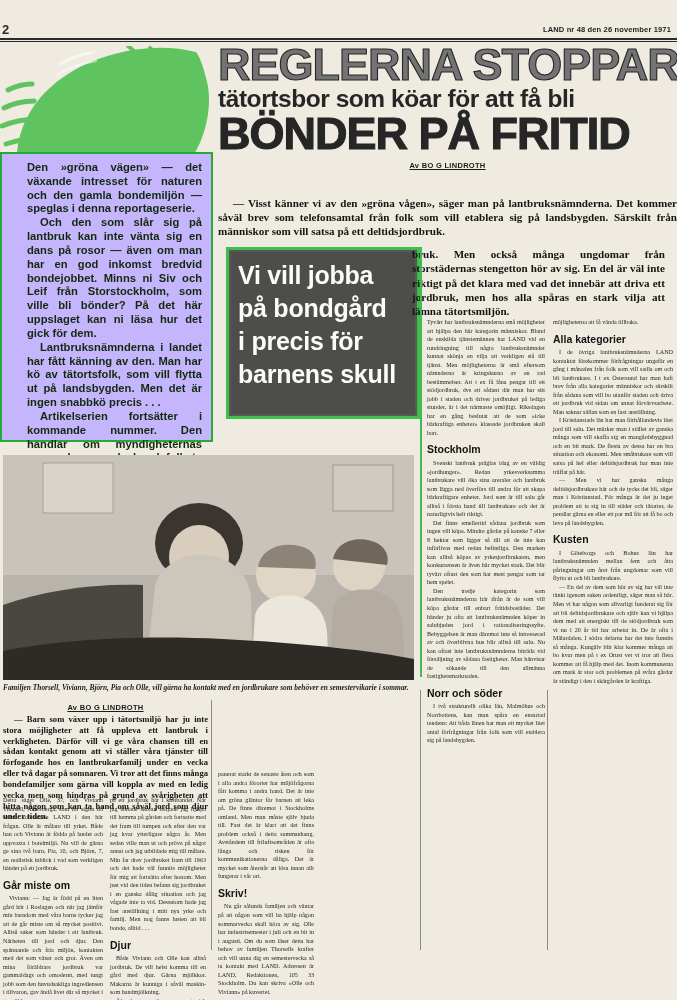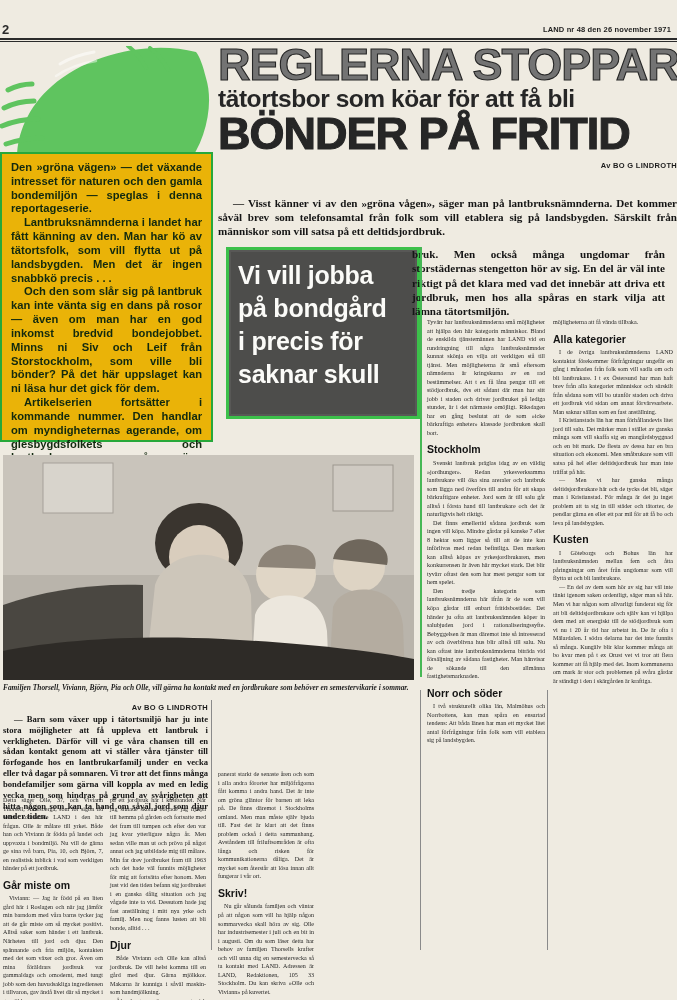--- a/index.html
+++ b/index.html
@@ -26,26 +26,26 @@
   .hl1{font:900 45px/0.92 "Liberation Sans",sans-serif;letter-spacing:-0.022em;
        color:#737373;text-transform:uppercase;
        -webkit-text-stroke:1.1px #262626;white-space:nowrap;}
   .hl2{font:700 24.5px/1.0 "Liberation Sans",sans-serif;letter-spacing:-0.018em;
        color:#262626;margin-top:2px;white-space:nowrap;}
   .hl3{font:900 45px/0.95 "Liberation Sans",sans-serif;letter-spacing:-0.022em;
        color:#262626;text-transform:uppercase;margin-top:1px;
        -webkit-text-stroke:1.1px #262626;white-space:nowrap;}
 
   
-  .byline{font:700 7.5px "Liberation Sans",sans-serif;text-align:right;letter-spacing:.04em;color:#1c1c1c;}
+  .byline{font:700 7.5px "Liberation Sans",sans-serif;text-align:center;letter-spacing:.04em;color:#1c1c1c;text-decoration:underline;}
 
   
   .intro{position:absolute;left:0;top:152px;width:213px;height:290px;
-         background:#eab308;border:2px solid #27a83a;box-sizing:border-box;
-         padding:7px 9px 6px 9px;}
+         background:#c4b5fd;border:2px solid #27a83a;box-sizing:border-box;
+         padding:7px 9px 6px 25px;}
   .intro p{margin:0;font:700 11.2px/1.235 "Liberation Sans",sans-serif;color:#12290f;
            text-align:justify;text-indent:13px;}
   .intro p.first{text-indent:0;}
 
   
   .lead{position:absolute;left:218px;top:196px;width:459px;
         font:700 11.1px/1.28 "Liberation Serif",serif;color:#151515;
         text-align:justify;text-indent:15px;}
 
   
@@ -111,31 +111,31 @@
     <div class="hl1">REGLERNA STOPPAR</div>
     <div class="hl2">tätortsbor som köar för att få bli</div>
     <div class="hl3">BÖNDER PÅ FRITID</div>
     <div class="byline" style="margin-top:5px;">Av BO G LINDROTH</div>
   </div>
 
   <div class="lead">— Visst känner vi av den »gröna vågen», säger man på lantbruksnämnderna. Det kommer såväl brev som telefonsamtal från folk som vill etablera sig på landsbygden. Särskilt från människor som vill satsa på ett deltidsjordbruk.</div>
 
   <div class="intro">
     <p class="first">Den »gröna vägen» — det växande intresset för naturen och den gamla bondemiljön — speglas i denna reportageserie.</p>
+    <p>Och den som slår sig på lantbruk kan inte vänta sig en dans på rosor — även om man har en god inkomst bredvid bondejobbet. Minns ni Siv och Leif från Storstockholm, som ville bli bönder? På det här uppslaget kan ni läsa hur det gick för dem.</p>
     <p>Lantbruksnämnderna i landet har fått känning av den. Man har kö av tätortsfolk, som vill flytta ut på landsbygden. Men det är ingen snabbkö precis . . .</p>
-    <p>Och den som slår sig på lantbruk kan inte vänta sig en dans på rosor — även om man har en god inkomst bredvid bondejobbet. Minns ni Siv och Leif från Storstockholm, som ville bli bönder? På det här uppslaget kan ni läsa hur det gick för dem.</p>
     <p>Artikelserien fortsätter i kommande nummer. Den handlar om myndigheternas agerande, om glesbygdsfolkets och lantbrukarnas syn på »gröna vägen» och om de allra yngstas ökade naturintresse.</p>
   </div>
 
   <div class="signbox">
     <div class="sign">
       <div class="l1">Vi vill jobba</div>
       <div>på bondgård</div>
       <div>i precis för</div>
-      <div>saknar skull</div>
+      <div>barnens skull</div>
     </div>
   </div>
 
   <div class="lead-wrap">bruk. Men också många ungdomar från storstädernas stengetton hör av sig. En del är väl inte riktigt på det klara med vad det innebär att driva ett jordbruk, men hos alla spåras en stark vilja att lämna tätortsmiljön.</div>
 
   <div class="vr-green" style="left:420px;top:247px;height:430px;"></div>
 
   <div class="col" style="left:427px;top:318px;width:118px;">
     <p class="noind">Tyvärr har lantbruksnämnderna små möjligheter att hjälpa den här kategorin människor. Bland de enskilda tjänstemännen har LAND vid en rundringning till några lantbruksnämnder kunnat skönja en vilja att verkligen stå till tjänst. Men möjligheterna är små eftersom nämnderna är kringskurna av en rad bestämmelser. Att t ex få låna pengar till ett stödjordbruk, dvs ett sådant där man har sitt jobb i staden och driver jordbruket på lediga stunder, är i det närmaste omöjligt. Riksdagen har en gång beslutat att de som »icke bärkraftiga enheter» klassade jordbruken skall bort.</p>
     <div class="sub">Stockholm</div>

